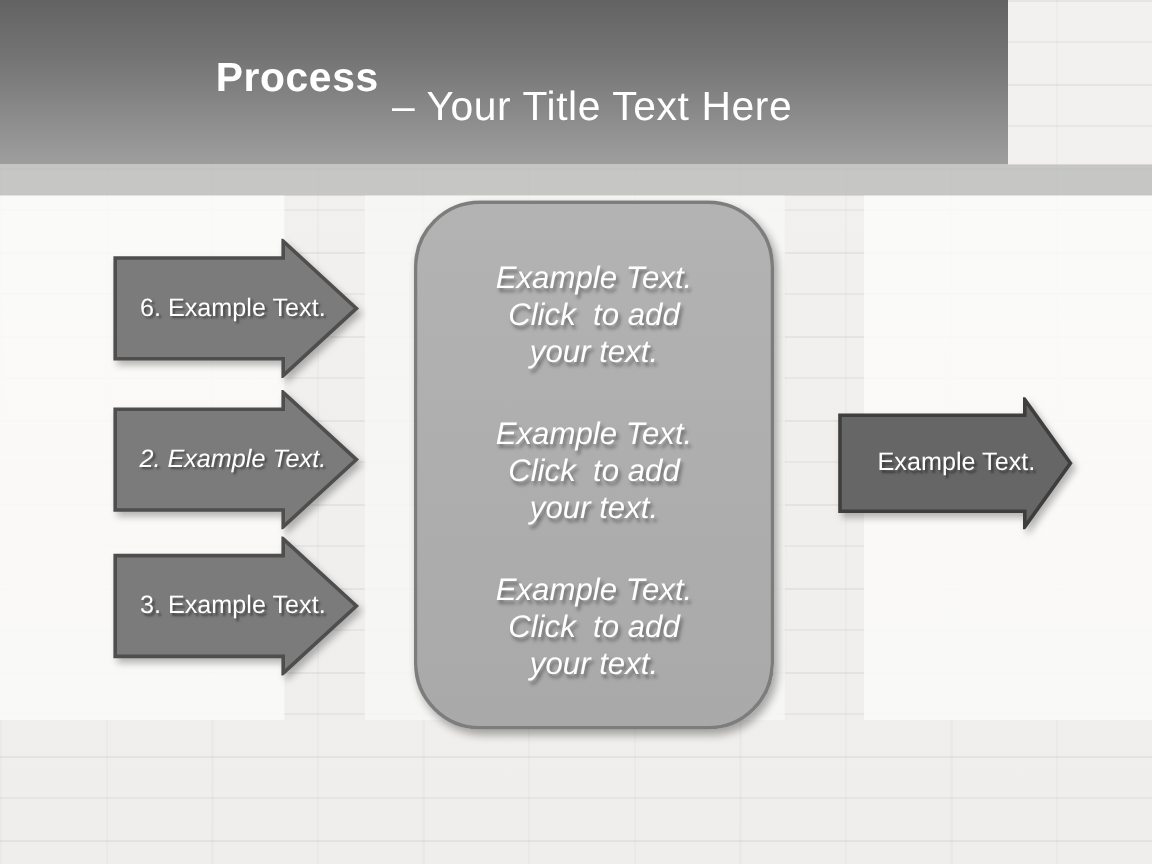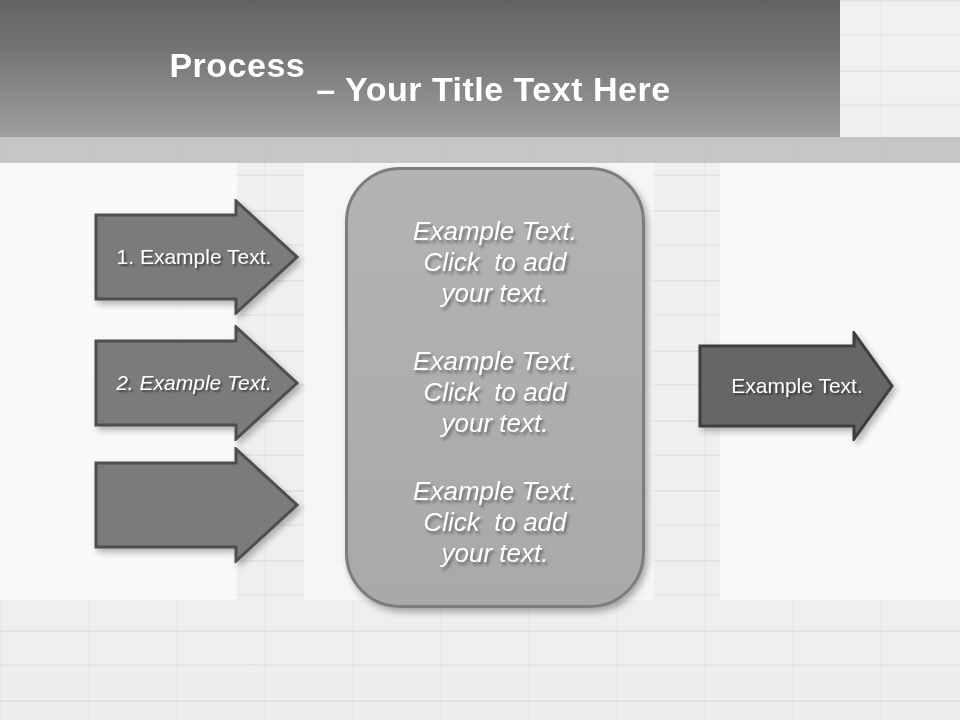--- a/index.html
+++ b/index.html
@@ -38,21 +38,21 @@
   .title {
     margin-top: 18px;
     color: #ffffff;
     font-size: 34px;
     letter-spacing: 0.5px;
     display: inline-flex;
     gap: 11px;
     white-space: nowrap;
   }
   .title .em { font-weight: 700; }
-  .title .rest { font-weight: 700; margin-top: 24px; }
+  .title .rest { font-weight: 400; margin-top: 24px; }
 
   .subband {
     position: absolute;
     left: 0; top: 137px;
     width: 960px; height: 26px;
     background: rgba(188,188,188,0.82);
   }
 
   
   .panel {
@@ -123,34 +123,35 @@
 
   <div class="panel left"></div>
   <div class="panel center"></div>
   <div class="panel right"></div>
 
   <div class="arrow-wrap" style="left:94px; top:199px;">
     <svg width="206" height="116" viewBox="0 0 206 116">
       <polygon points="2,16 142,16 142,2 203,58 142,114 142,100 2,100" fill="#7b7b7b" stroke="#4e4e4e" stroke-width="3" stroke-linejoin="miter"></polygon>
     </svg>
   </div>
-  <div class="arrow-label left-label" style="left:104px; top:215px;">1. Example Text.</div>
+  <div class="arrow-label left-label" style="left:104px; top:215px;">6. Example Text.</div>
 
   <div class="arrow-wrap" style="left:94px; top:325px;">
     <svg width="206" height="116" viewBox="0 0 206 116">
       <polygon points="2,16 142,16 142,2 203,58 142,114 142,100 2,100" fill="#7b7b7b" stroke="#4e4e4e" stroke-width="3" stroke-linejoin="miter"></polygon>
     </svg>
   </div>
   <div class="arrow-label left-label" style="left:104px; top:341px;font-style:italic;">2. Example Text.</div>
 
   <div class="arrow-wrap" style="left:94px; top:447px;">
     <svg width="206" height="116" viewBox="0 0 206 116">
       <polygon points="2,16 142,16 142,2 203,58 142,114 142,100 2,100" fill="#7b7b7b" stroke="#4e4e4e" stroke-width="3" stroke-linejoin="miter"></polygon>
     </svg>
   </div>
+  <div class="arrow-label left-label" style="left:104px; top:463px;">3. Example Text.</div>
 
   <div class="center-box">
     <div class="text-block">
       <span class="line">Example Text.</span>
       <span class="line">Click  to add</span>
       <span class="line">your text.</span>
     </div>
     <div class="text-block">
       <span class="line">Example Text.</span>
       <span class="line">Click  to add</span>

